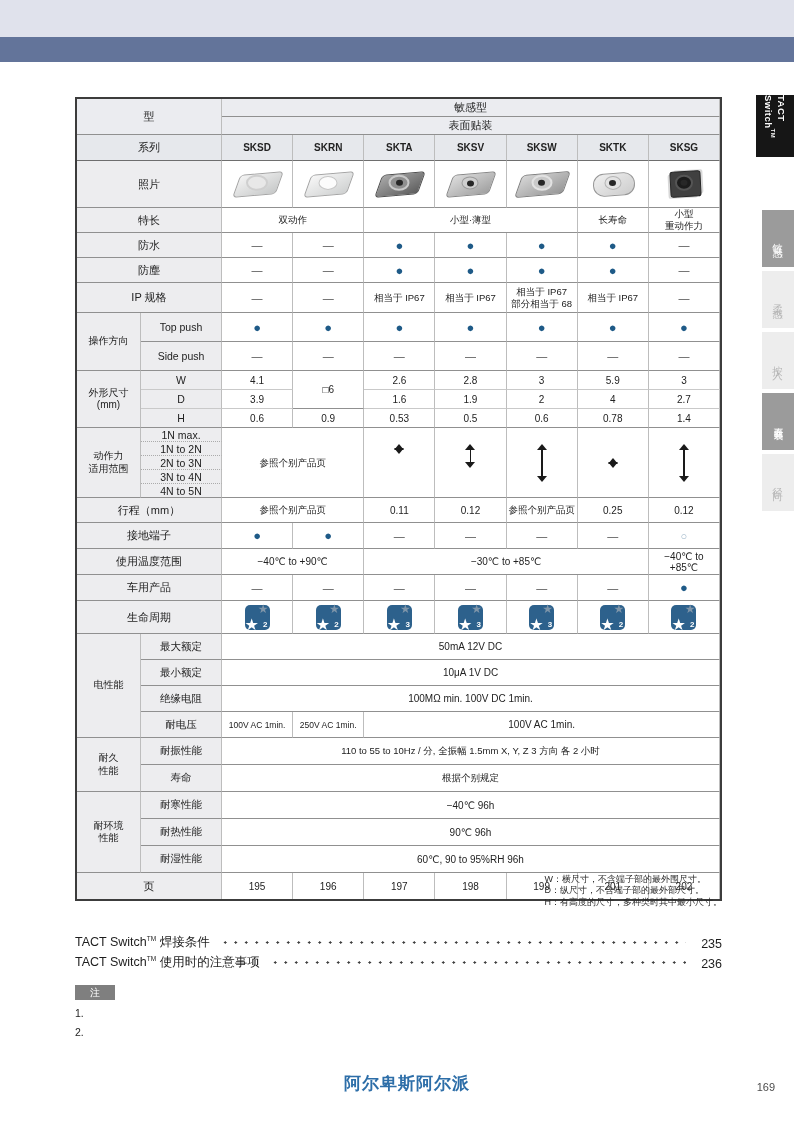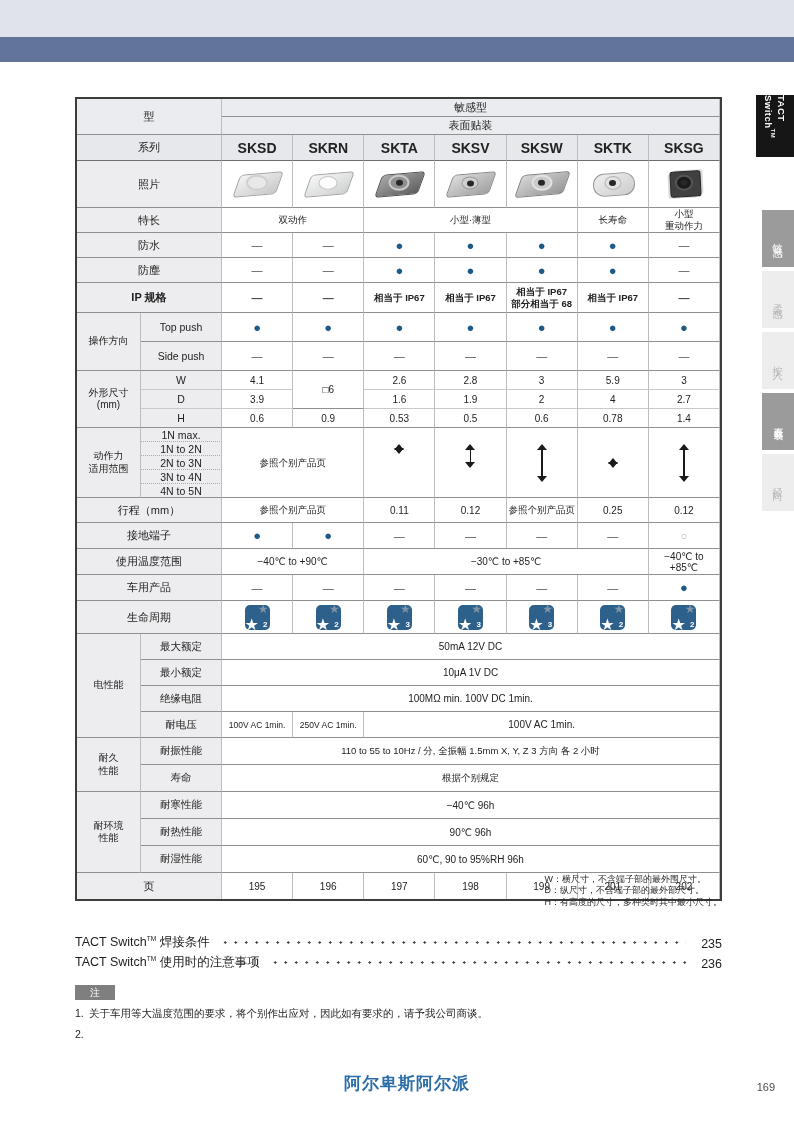--- a/index.html
+++ b/index.html
@@ -24,30 +24,30 @@
 
   
   .spec-wrap{position:absolute;left:75px;top:97px;}
   table.spec{border-collapse:separate;border-spacing:0;table-layout:fixed;width:647px;
     border:2px solid #3c3c3c;background:#fff;}
   table.spec td{border-right:1px solid #bdbdbd;border-bottom:1px solid #909090;
     text-align:center;vertical-align:middle;padding:0 1px;color:#222;overflow:hidden;}
   td.lc{border-right:none;}
   tr.last td{border-bottom:none;}
   tr.h18{height:18px;}tr.h26{height:26px;}tr.h47{height:47px;}tr.h25{height:25px;}
-  tr.h30{height:30px;font-weight:bold;}tr.h29{height:29px;}tr.h19{height:19px;}tr.h14{height:14px;}
+  tr.h30{height:30px;}tr.h29{height:29px;}tr.h19{height:19px;}tr.h14{height:14px;}
   tr.h33{height:33px;}tr.h27{height:27px;}
 
   .lbl{background:#ededef;font-size:11px;}
   .lbl.g{font-size:10px;line-height:1.25;}
   .lbl.sub{font-size:10.5px;}
   .fsub{font-size:8.5px;color:#333;}
   tr.hdr td{background:#ebecf0;font-size:11px;}
   tr.series td{background:#e6e8ec;border-bottom-color:#6e6e6e;}
-  .sname{font-weight:bold;font-size:14px;color:#111;}
+  .sname{font-weight:bold;font-size:10px;color:#111;}
   td.v{font-size:11px;}
   td.v.dot{color:#1e5a87;font-size:13px;}
   td.v.dash{color:#4a4a4a;font-size:11px;}
   td.v.ring{color:#9ab3c6;font-size:11px;}
   td.num{font-size:10px;}
   td.cell-sm{font-size:9.5px;line-height:1.25;}
   td.cell-xs{font-size:8.5px;}
   td.wide{font-size:10px;}
   td.t-val{font-size:10px;}
   td.t-val.narrow{font-size:10px;margin-top:26px;}
@@ -537,21 +537,20 @@
       <span class="toc-title"><span>TACT Switch</span><sup>TM</sup><span> 使用时的注意事项</span></span>
       <span class="leader"></span>
       <span class="toc-page">236</span>
     </div>
   </div>
 
   <div class="notes">
     <span class="note-badge">注</span>
     <div class="note-item">
       <span class="nn">1.</span>
-        <span>关于车用等大温度范围的要求，将个别作出应对，因此如有要求的，请予我公司商谈。</span>
     </div>
     <div class="note-item">
       <span class="nn">2.</span>
     </div>
   </div>
 
   <div class="footer-brand">阿尔卑斯阿尔派</div>
   <div class="page-num">169</div>
 
 </div>

